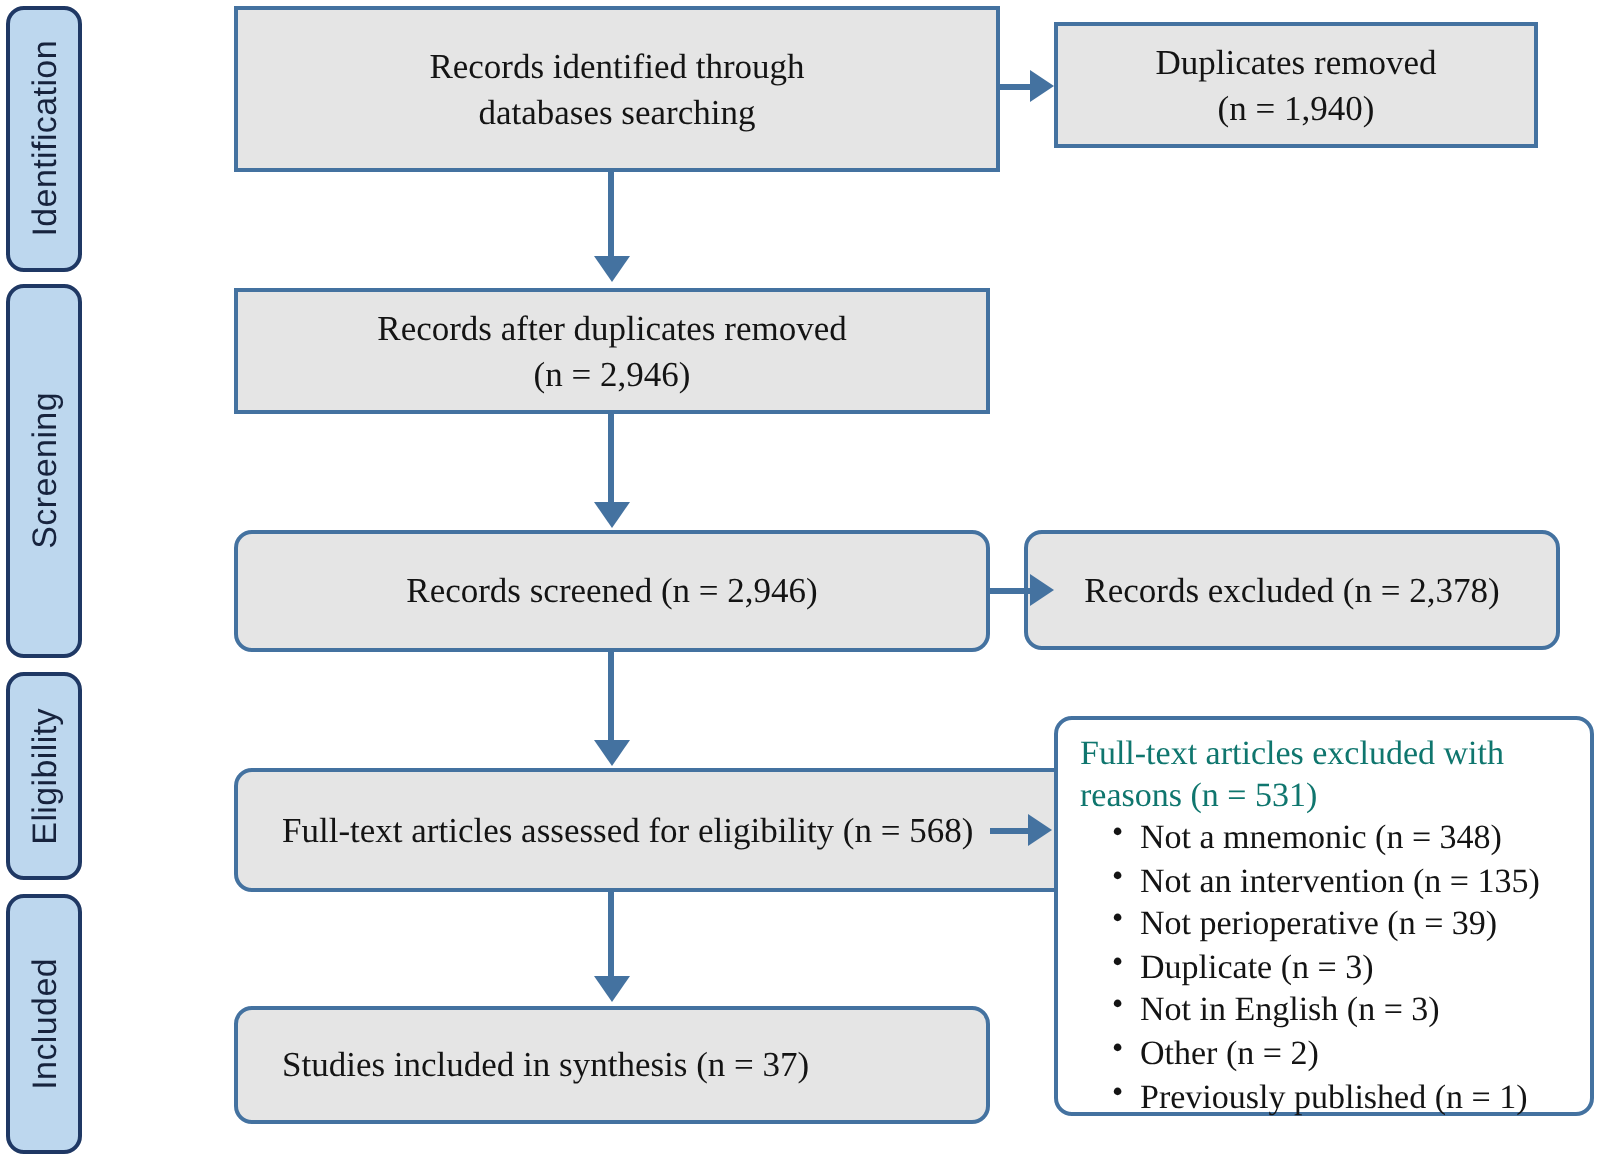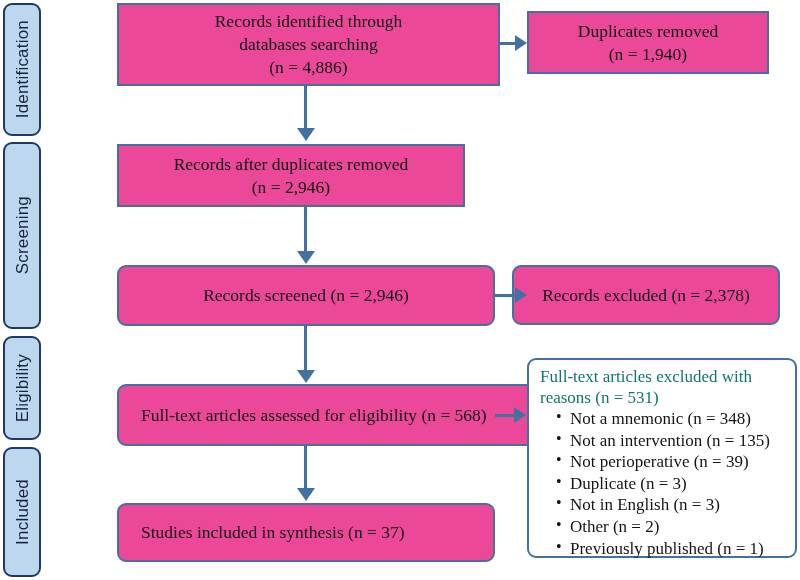--- a/index.html
+++ b/index.html
@@ -41,21 +41,21 @@
     letter-spacing: 0.2px;
     color: #17233d;
     white-space: nowrap;
     line-height: 1;
   }
 
   
   .box {
     position: absolute;
     box-sizing: border-box;
-    background: #ec4899;
+    background: #e5e5e5;
     border: 2px solid #4472a0;
     display: flex;
     align-items: center;
     justify-content: center;
     text-align: center;
     padding: 4px 8px;
   }
   .box.rounded { border-radius: 9px; }
   .box .box-text {
     font-size: 17.5px;
@@ -149,38 +149,37 @@
   </div>
 
   <div class="stage" style="top:447px; height:130px;">
     <span class="stage-label">Included</span>
   </div>
 
   <div class="box" style="left:117px; top:3px; width:383px; height:83px;">
     <div class="box-text">
       <div>Records identified through</div>
       <div>databases searching</div>
-      <div>(n = 4,886)</div>
     </div>
   </div>
 
   <div class="box" style="left:527px; top:11px; width:242px; height:63px;">
     <div class="box-text">
       <div>Duplicates removed</div>
       <div>(n = 1,940)</div>
     </div>
   </div>
 
   <div class="conn-h" style="left:500px; top:42px; width:18px;"></div>
   <div class="arrow-right" style="left:515px; top:35px;"></div>
 
   <div class="conn-v" style="left:304px; top:86px; width:3px; height:46px;"></div>
   <div class="arrow-down" style="left:297px; top:128px;"></div>
 
-  <div class="box" style="left:117px; top:144px; width:348px; height:63px;">
+  <div class="box" style="left:117px; top:144px; width:378px; height:63px;">
     <div class="box-text">
       <div>Records after duplicates removed</div>
       <div>(n = 2,946)</div>
     </div>
   </div>
 
   <div class="conn-v" style="left:304px; top:207px; width:3px; height:47px;"></div>
   <div class="arrow-down" style="left:297px; top:251px;"></div>
 
   <div class="box rounded" style="left:117px; top:265px; width:378px; height:61px;">

